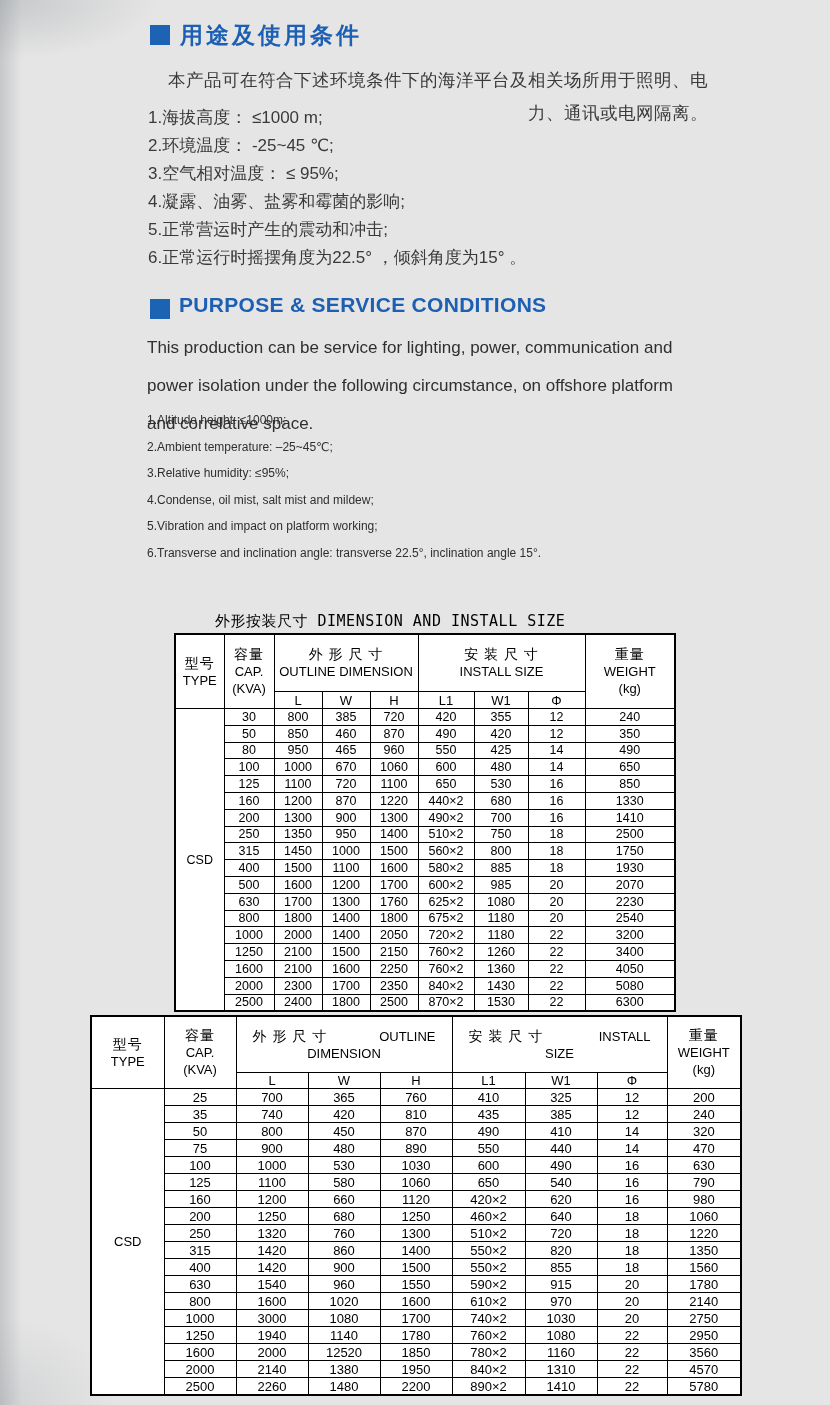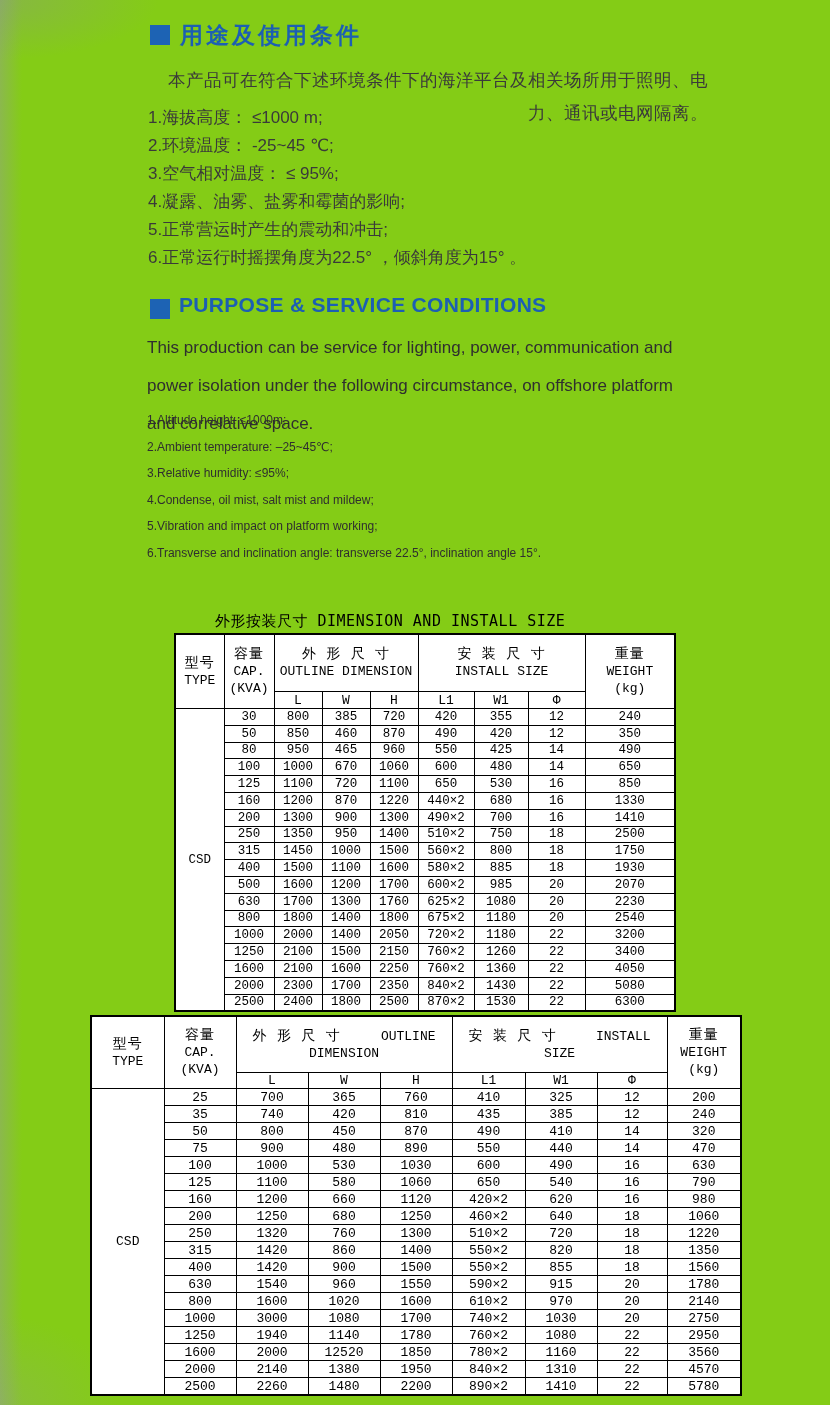--- a/index.html
+++ b/index.html
@@ -4,21 +4,21 @@
 <style>
   html,body { margin:0; padding:0; }
   body {
     width:830px; height:1405px;
     background:#ffffff;
     font-family:"Liberation Sans","DejaVu Sans",sans-serif;
     color:#2e2e2e;
     position:relative;
     overflow:hidden;
   }
-  .page { position:absolute; inset:0; background:#84cc16; }
+  .page { position:absolute; inset:0; background:#e5e5e5; }
 
   
   .edge-left {
     position:absolute; left:0; top:0; width:22px; height:100%;
     background:linear-gradient(to right, rgba(150,155,160,0.40), rgba(255,255,255,0));
     pointer-events:none;
   }
   .edge-topleft {
     position:absolute; left:0; top:0; width:160px; height:60px;
     background:radial-gradient(ellipse at 0% 0%, rgba(140,145,150,0.35), rgba(255,255,255,0) 70%);
@@ -61,21 +61,21 @@
 
   
   .tbl-title {
     position:absolute; left:177px; top:612px;
     font-family:"DejaVu Sans Mono","Liberation Mono",monospace;
     font-size:15px; color:#000; white-space:nowrap; letter-spacing:0.5px;margin-left:38px;
   }
   table.dim {
     position:absolute; border-collapse:collapse; table-layout:fixed;
     background:#fff;
-    font-family:Liberation Mono, monospace;
+    font-family:Liberation Sans, sans-serif;
     color:#000;
     border-radius:8px;
   }
   table.dim th, table.dim td {
     border:1px solid #000; text-align:center; vertical-align:middle;
     padding:0; font-weight:normal; overflow:hidden; white-space:nowrap;
   }
   table.t1 { left:174px; top:633px; width:500px; }
   table.t2 { left:90px;  top:1015px; width:650px; }
   table.dim { border:2px solid #000; }

